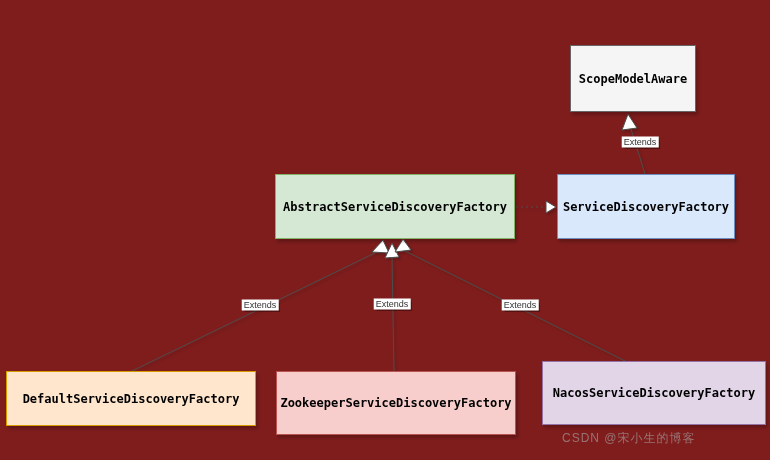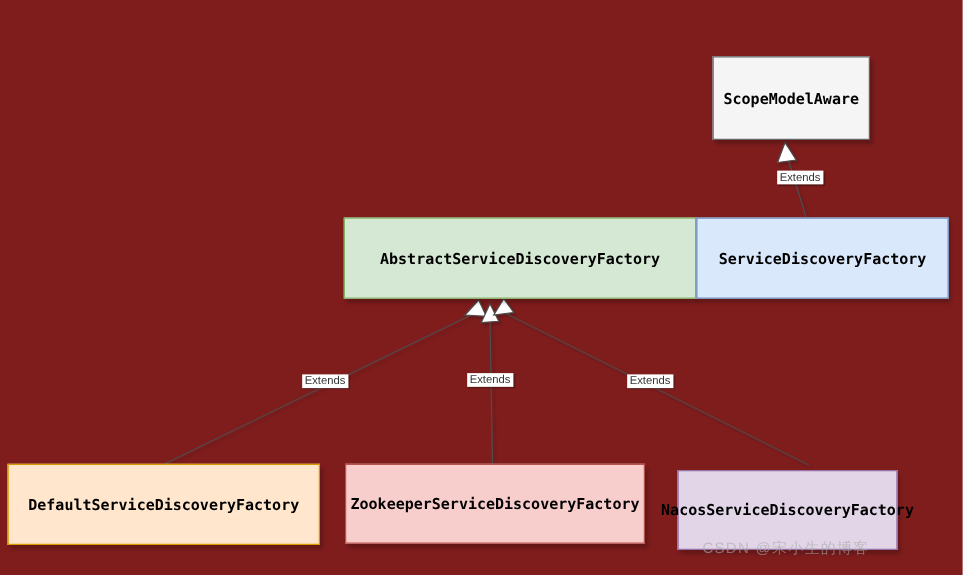--- a/index.html
+++ b/index.html
@@ -94,37 +94,37 @@
     <g>
       <line x1="405" y1="251" x2="647" y2="372"></line>
       <polygon points="403,239 395,252 411,250"></polygon>
     </g>
   </svg>
 
   <div class="node" style="left: 570px; top: 45px; width: 126px; height: 67px; background-color: rgb(245, 245, 245); border-color: rgb(102, 102, 102);">
     <span class="node-label">ScopeModelAware</span>
   </div>
 
-  <div class="node" style="left: 275px; top: 174px; width: 282px; height: 65px; background-color: rgb(213, 232, 212); border-color: rgb(130, 179, 102);">
+  <div class="node" style="left: 275px; top: 174px; width: 240px; height: 65px; background-color: rgb(213, 232, 212); border-color: rgb(130, 179, 102);">
     <span class="node-label">AbstractServiceDiscoveryFactory</span>
   </div>
 
-  <div class="node" style="left: 557px; top: 174px; width: 202px; height: 65px; background-color: rgb(218, 232, 252); border-color: rgb(108, 142, 191);">
+  <div class="node" style="left: 557px; top: 174px; width: 178px; height: 65px; background-color: rgb(218, 232, 252); border-color: rgb(108, 142, 191);">
     <span class="node-label">ServiceDiscoveryFactory</span>
   </div>
 
-  <div class="node" style="left: 6px; top: 371px; width: 250px; height: 65px; background-color: rgb(255, 230, 204); border-color: rgb(215, 155, 0);">
+  <div class="node" style="left: 6px; top: 371px; width: 250px; height: 55px; background-color: rgb(255, 230, 204); border-color: rgb(215, 155, 0);">
     <span class="node-label">DefaultServiceDiscoveryFactory</span>
   </div>
 
   <div class="node" style="left: 276px; top: 371px; width: 240px; height: 64px; background-color: rgb(248, 206, 204); border-color: rgb(184, 84, 80); text-align: right;">
     <span class="node-label">ZookeeperServiceDiscoveryFactory</span>
   </div>
 
-  <div class="node" style="left: 542px; top: 376px; width: 176px; height: 64px; background-color: rgb(225, 213, 231); border-color: rgb(150, 115, 166);">
+  <div class="node" style="left: 542px; top: 361px; width: 224px; height: 64px; background-color: rgb(225, 213, 231); border-color: rgb(150, 115, 166);">
     <span class="node-label">NacosServiceDiscoveryFactory</span>
   </div>
 
   <div class="edge-label" style="left:640px; top:142px;">Extends</div>
 
   <div class="edge-label" style="left:260px; top:305px;">Extends</div>
 
   <div class="edge-label" style="left:392px; top:304px;">Extends</div>
 
   <div class="edge-label" style="left:520px; top:305px;">Extends</div>

